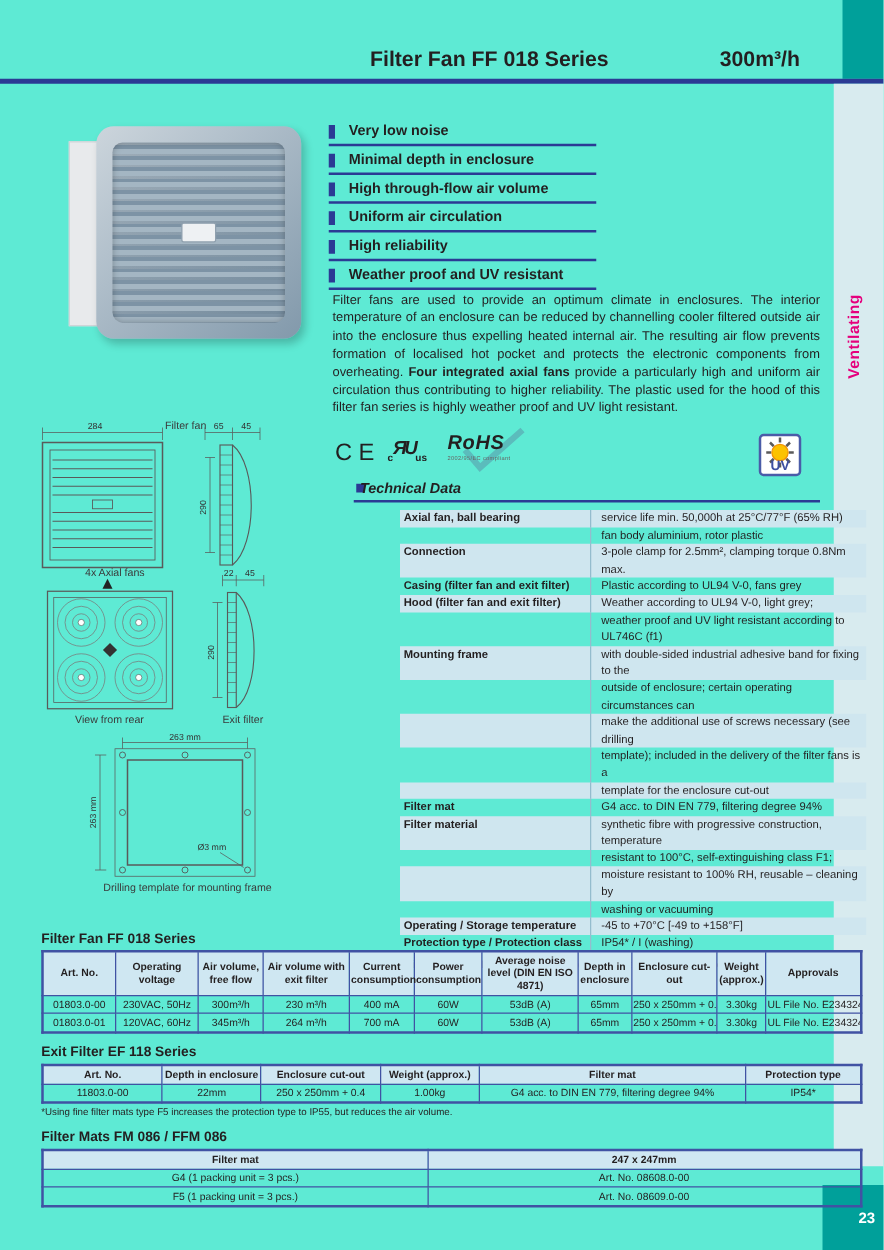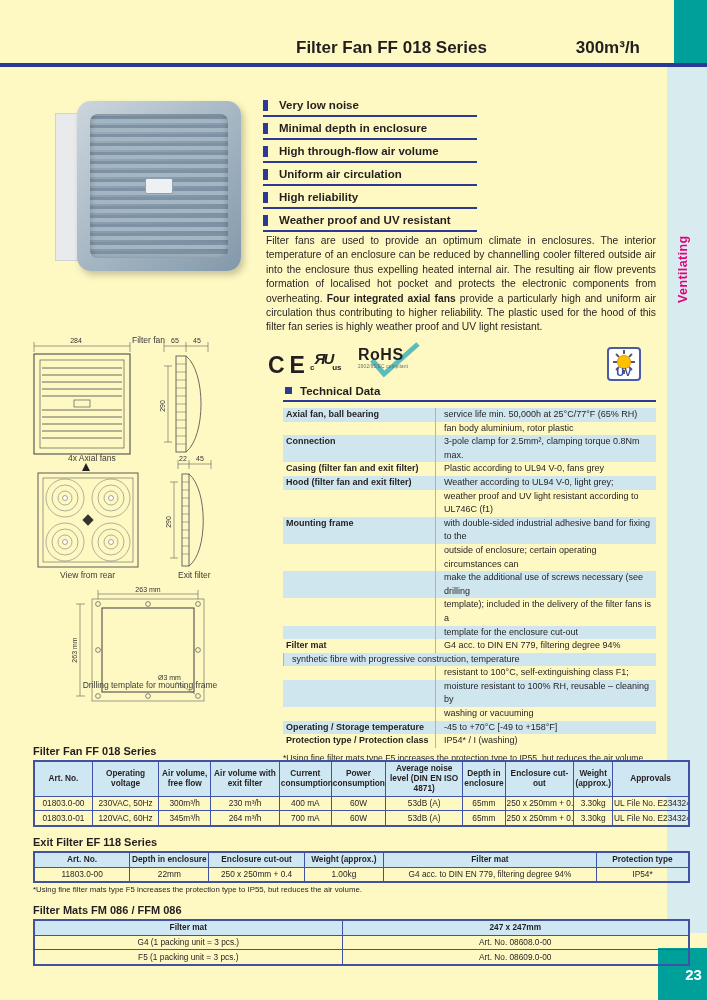--- a/index.html
+++ b/index.html
@@ -1,31 +1,31 @@
 <!DOCTYPE html>
 <html><head>
 <meta charset="utf-8">
 <style>
   html,body{margin:0;padding:0;background:#ffffff;}
-  .page{position:relative;width:707px;height:1000px;background:#fef9c3;overflow:hidden;
+  .page{position:relative;width:707px;height:1000px;background:#5eead4;overflow:hidden;
         font-family:"Liberation Sans", sans-serif;color:#231f20;}
 
   
   .teal-top{position:absolute;left:674px;top:0;width:33px;height:63px;background:#00a09a;}
   .hdr-title{position:absolute;left:296px;top:38px;font-size:17px;font-weight:bold;}
   .hdr-flow{position:absolute;left:520px;top:38px;width:120px;text-align:right;font-size:17px;font-weight:bold;}
   .hdr-rule{position:absolute;left:0;top:63px;width:707px;height:4px;background:#2b3a94;}
 
   
   .sidebar{position:absolute;left:667px;top:67px;width:40px;height:866px;background:#d8ebef;}
   .sidebar-label{position:absolute;left:676px;top:168px;height:135px;
     writing-mode:vertical-rl;transform:rotate(180deg);
     font-size:12.5px;font-weight:bold;color:#e5007d;letter-spacing:.4px;}
   .page-num{position:absolute;left:658px;top:948px;width:49px;height:52px;background:#00a09a;
-    color:#fff;font-size:15px;font-weight:bold;display:flex;align-items:center;justify-content:center;
+    color:#fff;font-size:12px;font-weight:bold;display:flex;align-items:center;justify-content:center;
     padding-left:22px;box-sizing:border-box;}
 
   
   .photo{position:absolute;left:55px;top:97px;width:188px;height:180px;}
   .photo-back{position:absolute;left:0;top:16px;width:40px;height:146px;background:#e8eaec;border:1px solid #d0d4d8;}
   .photo-hood{position:absolute;left:22px;top:4px;right:2px;bottom:6px;border-radius:14px;
     background:linear-gradient(135deg,#ccd5dc 0%,#aebdc9 40%,#8299ab 100%);
     box-shadow:3px 4px 7px rgba(0,0,0,.22);}
   .photo-louvers{position:absolute;left:13px;top:13px;right:13px;bottom:13px;border-radius:8px;
     background:repeating-linear-gradient(to bottom,#49617451 0 2px,#7d93a5 2px 5px,#a4b6c3 5px 9px);
@@ -38,38 +38,38 @@
   .feature{position:relative;height:18px;margin-bottom:3px;border-bottom:2px solid #2b3a94;}
   .feature .bullet{position:absolute;left:0;top:3px;width:5px;height:11px;background:#2b3a94;}
   .feature .ftxt{position:absolute;left:16px;top:2px;font-size:11.5px;font-weight:bold;white-space:nowrap;}
 
   
   .intro{position:absolute;left:266px;top:234px;width:390px;font-size:10.3px;line-height:14.4px;
     text-align:justify;}
 
   
   .certs{position:absolute;left:266px;top:346px;height:40px;}
-  .ce{position:absolute;left:2px;top:6px;font-size:23px;letter-spacing:5px;font-weight:bold;}
+  .ce{position:absolute;left:2px;top:6px;font-size:19px;letter-spacing:5px;font-weight:normal;}
   .ul{position:absolute;left:44px;top:4px;}
   .ul .small{font-size:8px;font-weight:bold;vertical-align:-6px;}
   .ul .mark{font-size:15px;font-weight:bold;font-style:italic;letter-spacing:-2px;}
   .rohs{position:absolute;left:92px;top:0px;width:70px;}
-  .rohs .rtxt{font-size:16px;font-weight:bold;letter-spacing:.5px;position:relative;z-index:2;}
+  .rohs .rtxt{font-size:16px;font-weight:bold;letter-spacing:.5px;position:relative;z-index:2;font-style:italic;}
   .rohs .rsub{font-size:4.5px;color:#666;letter-spacing:.3px;position:relative;z-index:2;}
   .rohs svg{position:absolute;left:6px;top:-8px;z-index:1;}
   .uv-box{position:absolute;left:607px;top:347px;width:34px;height:34px;border:2px solid #4a5ca8;
     border-radius:4px;background:#fff;box-sizing:border-box;}
 
   
   .tech{position:absolute;left:283px;top:385px;width:373px;}
   .tech-head{position:relative;height:14px;margin-bottom:1px;}
   .tech-head .bullet{position:absolute;left:2px;top:2px;width:7px;height:7px;background:#2b3a94;}
-  .tech-head .htxt{position:absolute;left:17px;top:0;font-size:11.5px;font-weight:bold;}
+  .tech-head .htxt{position:absolute;left:5px;top:0;font-size:11.5px;font-weight:bold;font-style:italic;}
   .tech-rule{height:2px;background:#2b3a94;margin-bottom:6px;}
-  .tech-rows{width:100%;}
+  .tech-rows{width:100%;margin-left:37px;}
   .tech-row{display:flex;min-height:13.6px;font-size:9px;line-height:13.6px;}
   .tech-row.shaded{background:#cfe6ef;}
   .tech-row .lbl{width:152px;font-weight:bold;padding-left:3px;box-sizing:border-box;}
   .tech-row .val{flex:1;border-left:1px solid #94bccd;padding-left:8px;}
   .tech-note{margin-top:5px;font-size:8.6px;}
 
   
   .dg{position:absolute;text-decoration:underline;}
   .dg svg{display:block;}
   .dg-caption{position:absolute;font-size:8.5px;color:#3a3a3a;text-align:center;}
@@ -227,20 +227,21 @@
         </div>
         <div class="tech-row shaded">
           <div class="lbl"></div>
           <div class="val">template for the enclosure cut-out</div>
         </div>
         <div class="tech-row">
           <div class="lbl">Filter mat</div>
           <div class="val">G4 acc. to DIN EN 779, filtering degree 94%</div>
         </div>
         <div class="tech-row shaded">
+          <div class="lbl">Filter material</div>
           <div class="val">synthetic fibre with progressive construction, temperature</div>
         </div>
         <div class="tech-row">
           <div class="lbl"></div>
           <div class="val">resistant to 100°C, self-extinguishing class F1;</div>
         </div>
         <div class="tech-row shaded">
           <div class="lbl"></div>
           <div class="val">moisture resistant to 100% RH, reusable – cleaning by</div>
         </div>
@@ -393,21 +394,21 @@
         <circle cx="40" cy="64" r="2.4"></circle>
           <circle cx="140" cy="64" r="2.4"></circle>
         <circle cx="40" cy="110" r="2.4"></circle>
           <circle cx="90" cy="110" r="2.4"></circle>
           <circle cx="140" cy="110" r="2.4"></circle>
       </g>
       <text class="dim" x="100" y="94">Ø3 mm</text>
       <line x1="118" y1="96" x2="137" y2="108" stroke-width=".6"></line>
     </svg>
   </div>
-  <div class="dg-caption" style="left:60px;top:680px;width:180px;">Drilling template for mounting frame</div>
+  <div class="dg-caption" style="left:60px;top:705px;width:180px;">Drilling template for mounting frame</div>
 
   <div class="tables">
     <div class="tbl-title">Filter Fan FF 018 Series</div>
     <table class="dtable fan-t">
         <thead>
           <tr>
             <th>Art. No.</th>
             <th>Operating voltage</th>
             <th>Air volume, free flow</th>
             <th>Air volume with exit filter</th>

